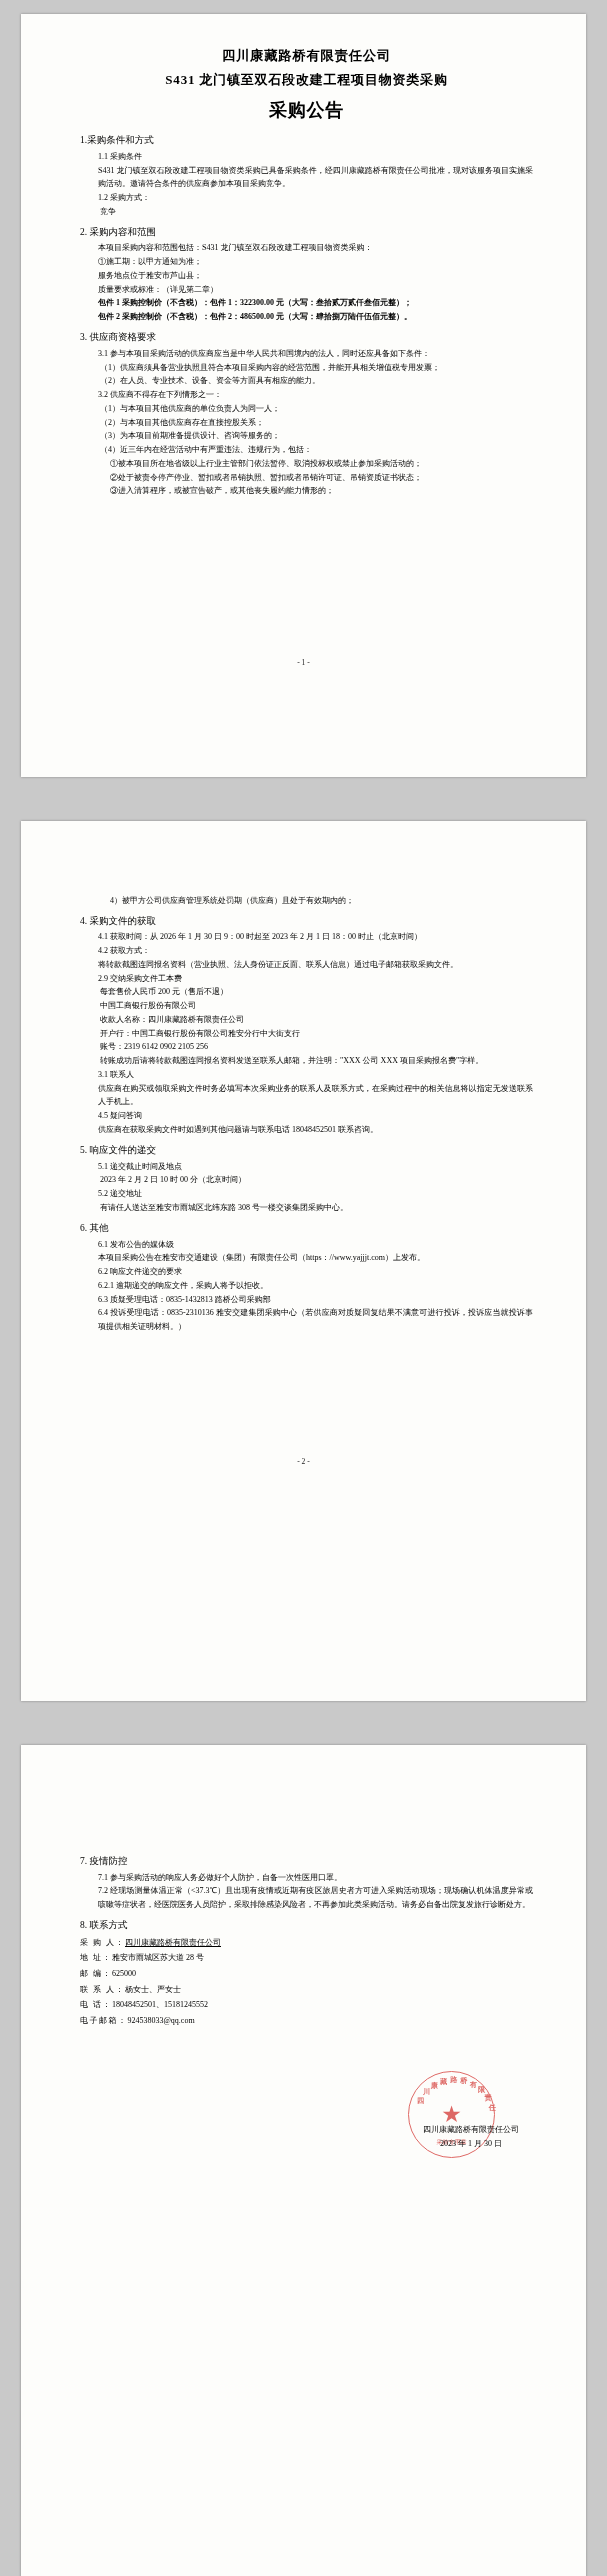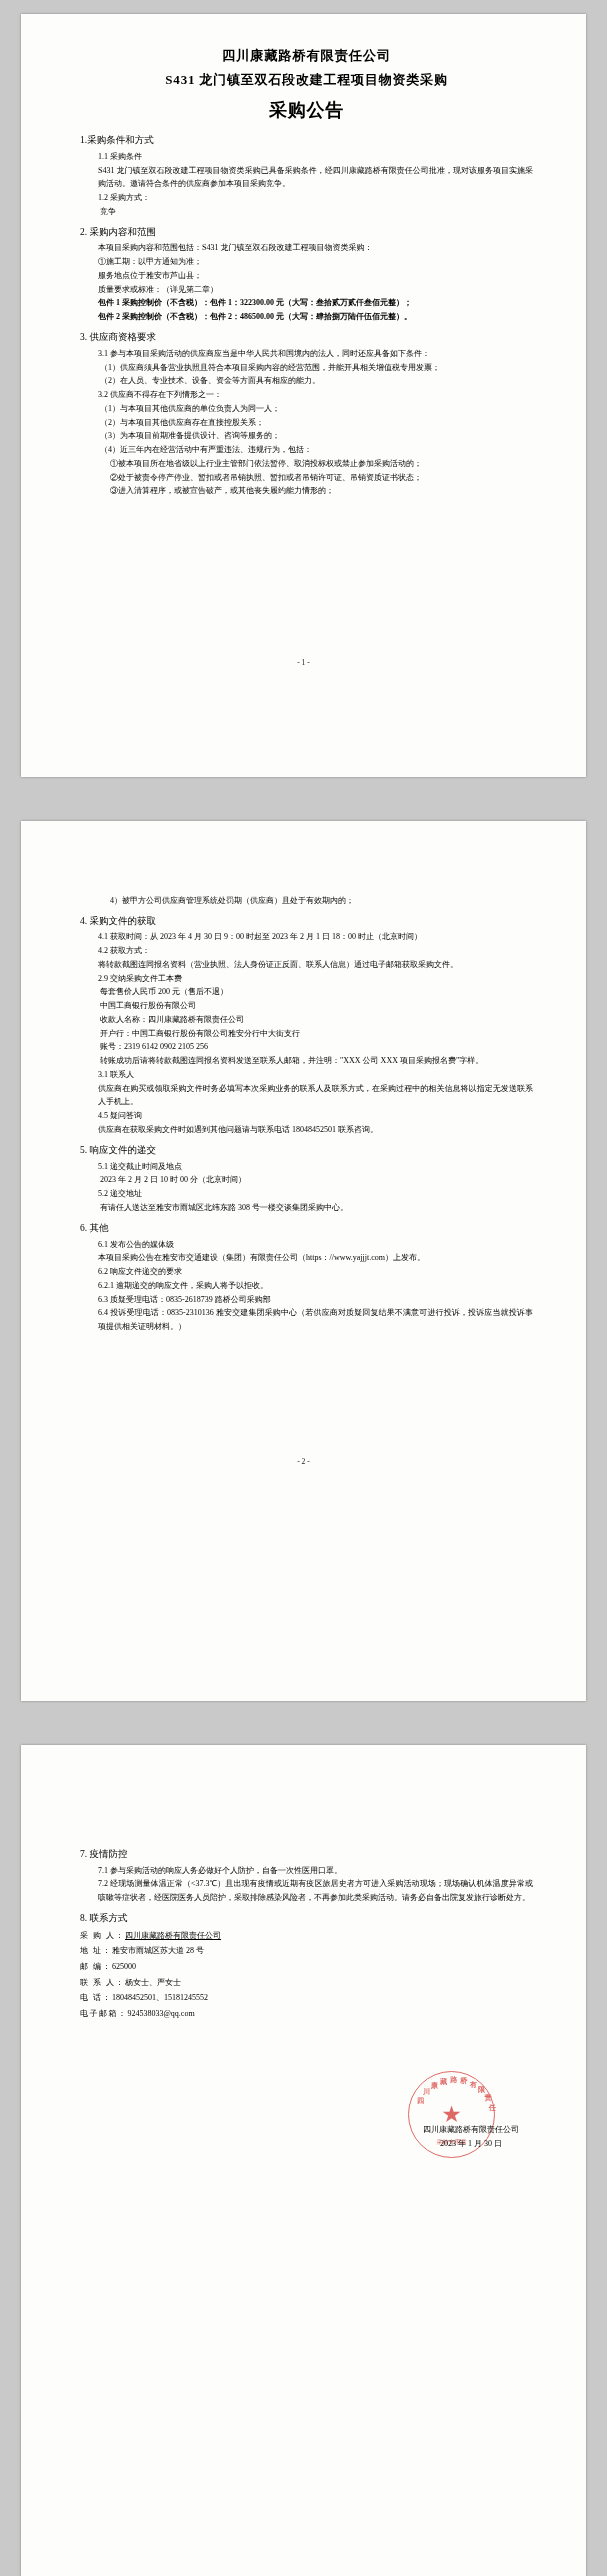--- a/index.html
+++ b/index.html
@@ -164,21 +164,21 @@
   </div>
   <div class="pagenum" style="top:644px;">- 1 -</div>
 
 </div>
 
 <div class="page" id="page2">
   <div class="inner" style="top:73px;">
     <div class="p i4">4）被甲方公司供应商管理系统处罚期（供应商）且处于有效期内的；</div>
 
     <div class="sec-h">4. 采购文件的获取</div>
-    <div class="p i2">4.1 获取时间：从 2023 年 4 月 30 日 9：00 时起至 2023 年 2 月 1 日 18：00 时止（北京时间）</div>
+    <div class="p i2">4.1 获取时间：从 2026 年 1 月 30 日 9：00 时起至 2023 年 2 月 1 日 18：00 时止（北京时间）</div>
     <div class="p i2">4.2 获取方式：</div>
     <div class="p i2">将转款截图连同报名资料（营业执照、法人身份证正反面、联系人信息）通过电子邮箱获取采购文件。</div>
     <div class="p i2">2.9 交纳采购文件工本费</div>
     <div class="p i3">每套售价人民币 200 元（售后不退）</div>
     <div class="p i3">中国工商银行股份有限公司</div>
     <div class="p i3">收款人名称：四川康藏路桥有限责任公司</div>
     <div class="p i3">开户行：中国工商银行股份有限公司雅安分行中大街支行</div>
     <div class="p i3">账号：2319 6142 0902 2105 256</div>
     <div class="p i3">转账成功后请将转款截图连同报名资料发送至联系人邮箱，并注明："XXX 公司 XXX 项目采购报名费"字样。</div>
     <div class="p i2">3.1 联系人</div>
@@ -190,29 +190,29 @@
     <div class="p i2">5.1 递交截止时间及地点</div>
     <div class="p i3">2023 年 2 月 2 日 10 时 00 分（北京时间）</div>
     <div class="p i2">5.2 递交地址</div>
     <div class="p i3">有请任人送达至雅安市雨城区北纬东路 308 号一楼交谈集团采购中心。</div>
 
     <div class="sec-h">6. 其他</div>
     <div class="p i2">6.1 发布公告的媒体级</div>
     <div class="p i2">本项目采购公告在雅安市交通建设（集团）有限责任公司（https：//www.yajjjt.com）上发布。</div>
     <div class="p i2">6.2 响应文件递交的要求</div>
     <div class="p i2">6.2.1 逾期递交的响应文件，采购人将予以拒收。</div>
-    <div class="p i2">6.3 质疑受理电话：0835-2618739 路桥公司采购部</div>
+    <div class="p i2">6.3 质疑受理电话：0835-1432813 路桥公司采购部</div>
     <div class="p i2">6.4 投诉受理电话：0835-2310136 雅安交建集团采购中心（若供应商对质疑回复结果不满意可进行投诉，投诉应当就投诉事项提供相关证明材料。）</div>
   </div>
   <div class="pagenum" style="top:636px;">- 2 -</div>
 
 </div>
 
 <div class="page" id="page3">
-  <div class="inner" style="top:96px;">
+  <div class="inner" style="top:103px;">
     <div class="sec-h">7. 疫情防控</div>
     <div class="p i2">7.1 参与采购活动的响应人务必做好个人防护，自备一次性医用口罩。</div>
     <div class="p i2">7.2 经现场测量体温正常（&lt;37.3℃）且出现有疫情或近期有疫区旅居史者方可进入采购活动现场；现场确认机体温度异常或咳嗽等症状者，经医院医务人员陪护，采取排除感染风险者，不再参加此类采购活动。请务必自备出院复发旅行诊断处方。</div>
 
     <div class="sec-h">8. 联系方式</div>
 
     <div class="contact-line i2">
       <span class="lbl">采 购 人：</span><span class="u">四川康藏路桥有限责任公司</span>
     </div>
     <div class="contact-line i2">

